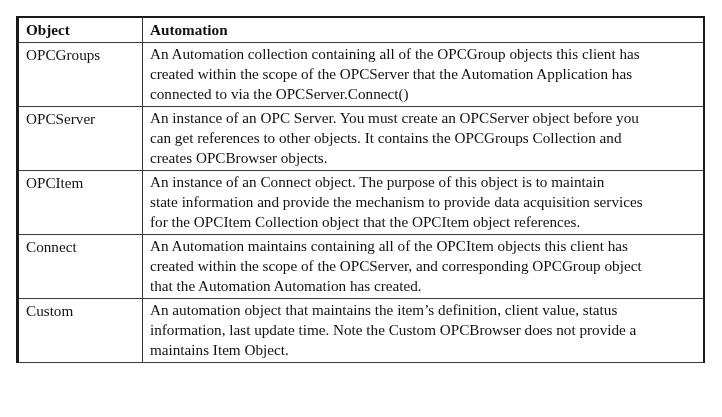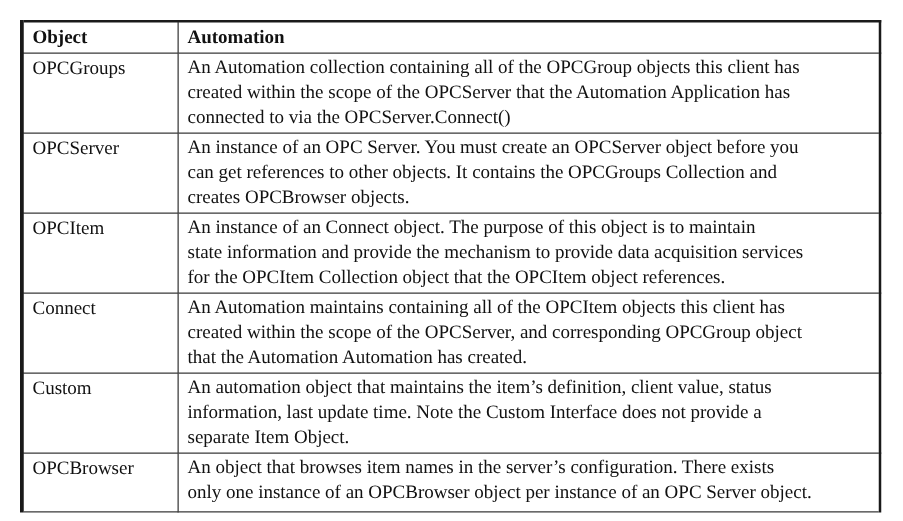--- a/index.html
+++ b/index.html
@@ -94,26 +94,19 @@
         <td>
           <span class="cell-line">An Automation maintains containing all of the OPCItem objects this client has</span>
           <span class="cell-line">created within the scope of the OPCServer, and corresponding OPCGroup object</span>
           <span class="cell-line">that the Automation Automation has created.</span>
         </td>
       </tr>
       <tr class="r-tall">
         <td class="obj">Custom</td>
         <td>
           <span class="cell-line">An automation object that maintains the item’s definition, client value, status</span>
-          <span class="cell-line">information, last update time.  Note the Custom Interface does not provide a</span>
-          <span class="cell-line">separate Item Object.</span>
-        </td>
-      </tr>
-      <tr class="r-short">
-        <td class="obj">OPCBrowser</td>
-        <td>
-          <span class="cell-line">An object that browses item names in the server’s configuration.   There exists</span>
-          <span class="cell-line">only one instance of an OPCBrowser object per instance of an OPC Server object.</span>
+          <span class="cell-line">information, last update time.  Note the Custom OPCBrowser does not provide a</span>
+          <span class="cell-line">maintains Item Object.</span>
         </td>
       </tr>
     </tbody>
   </table>
 </div>
 
 </body></html>

